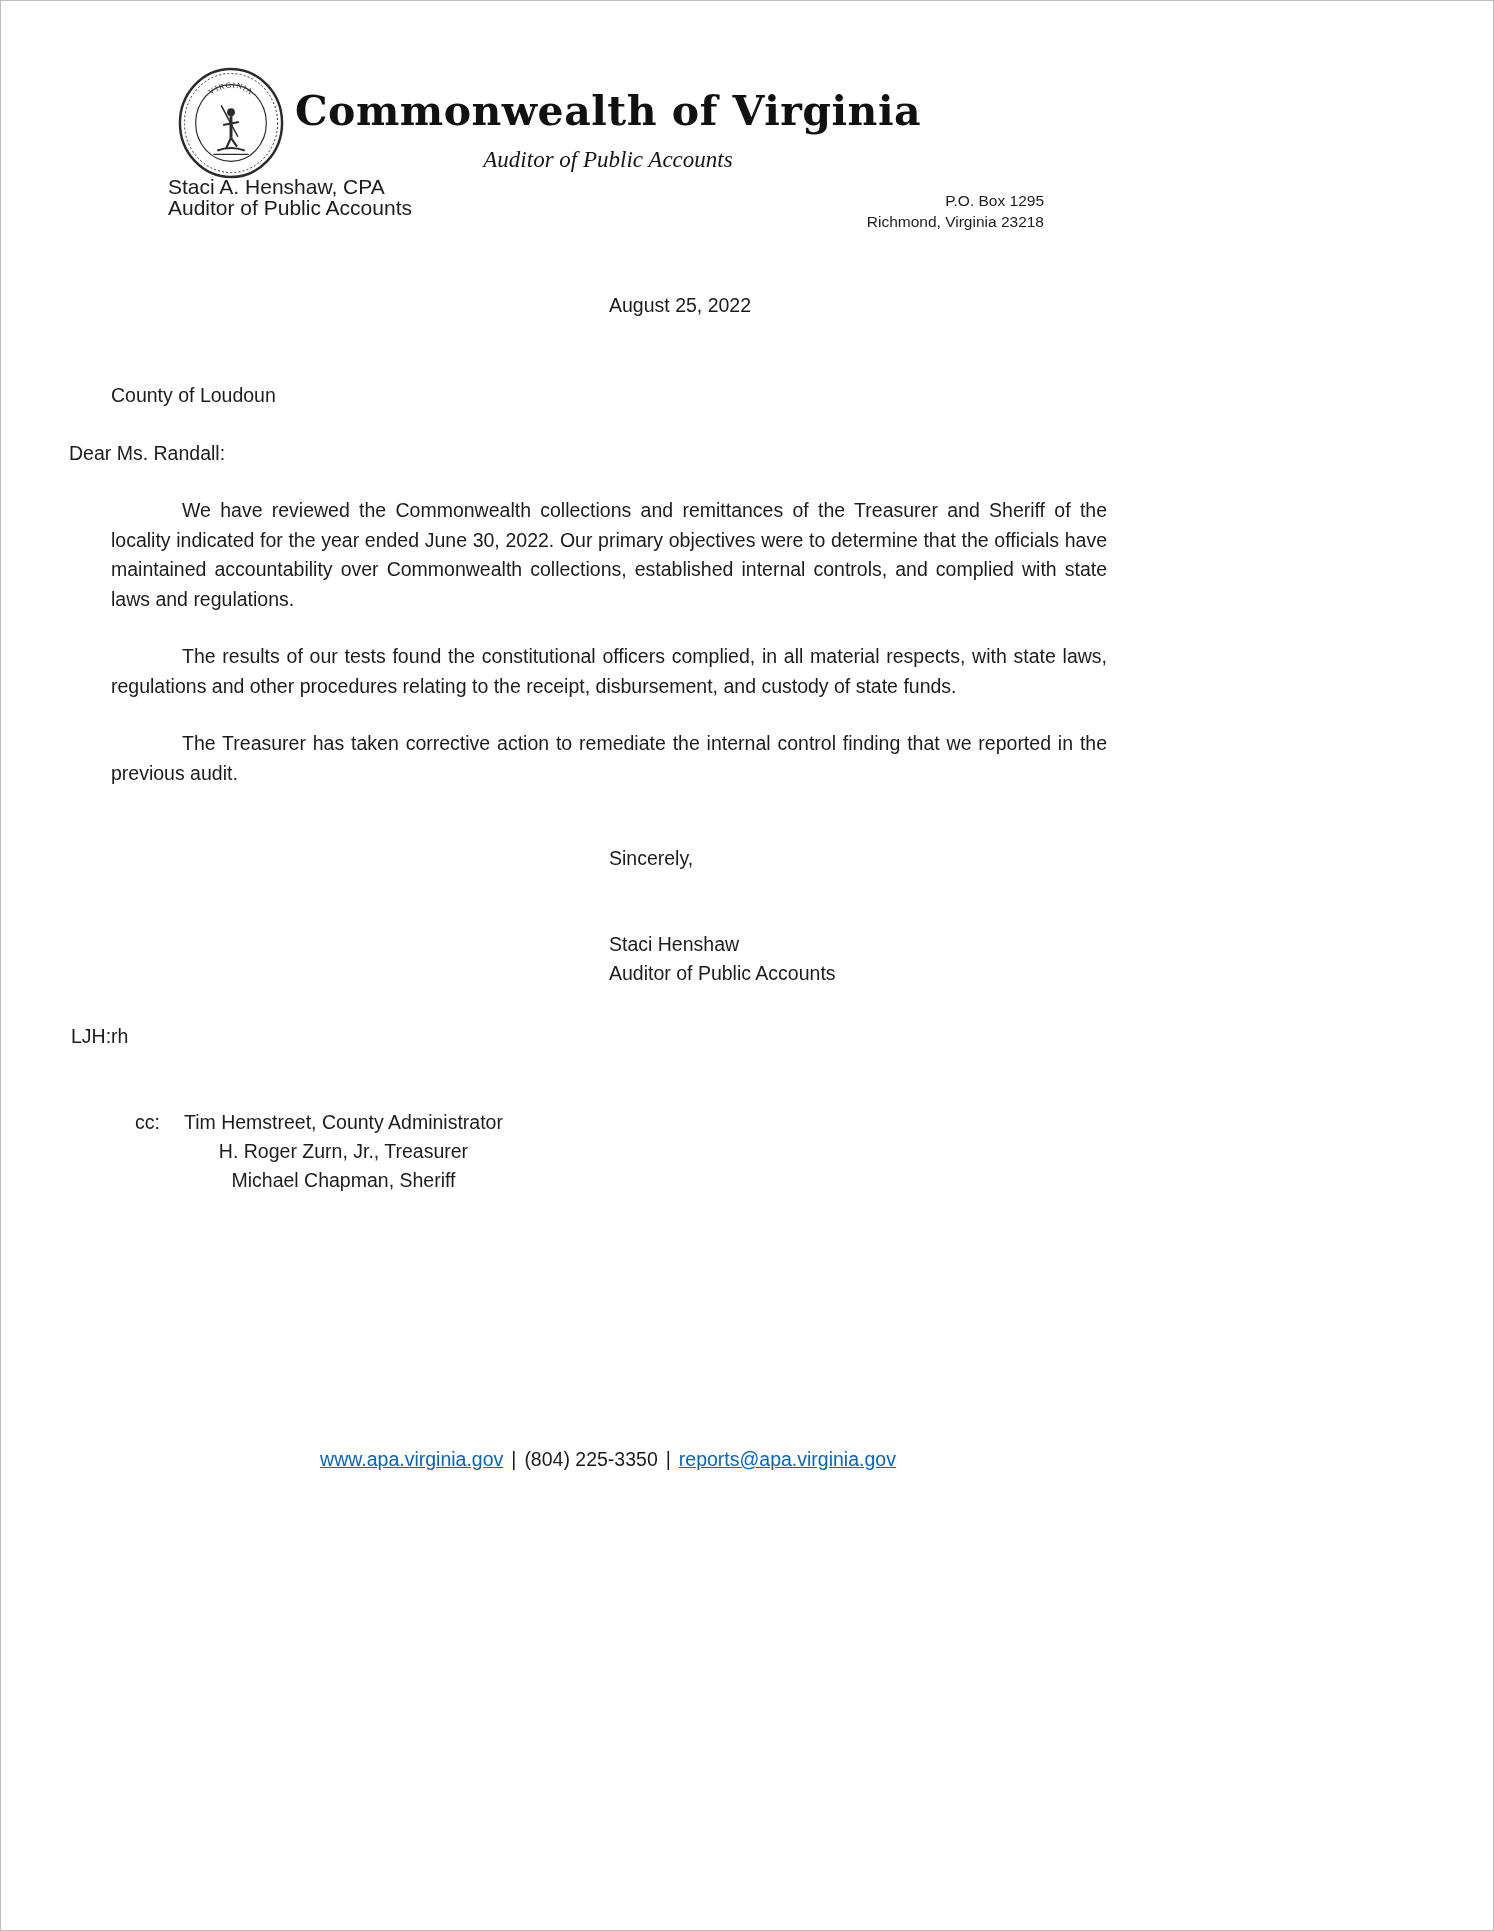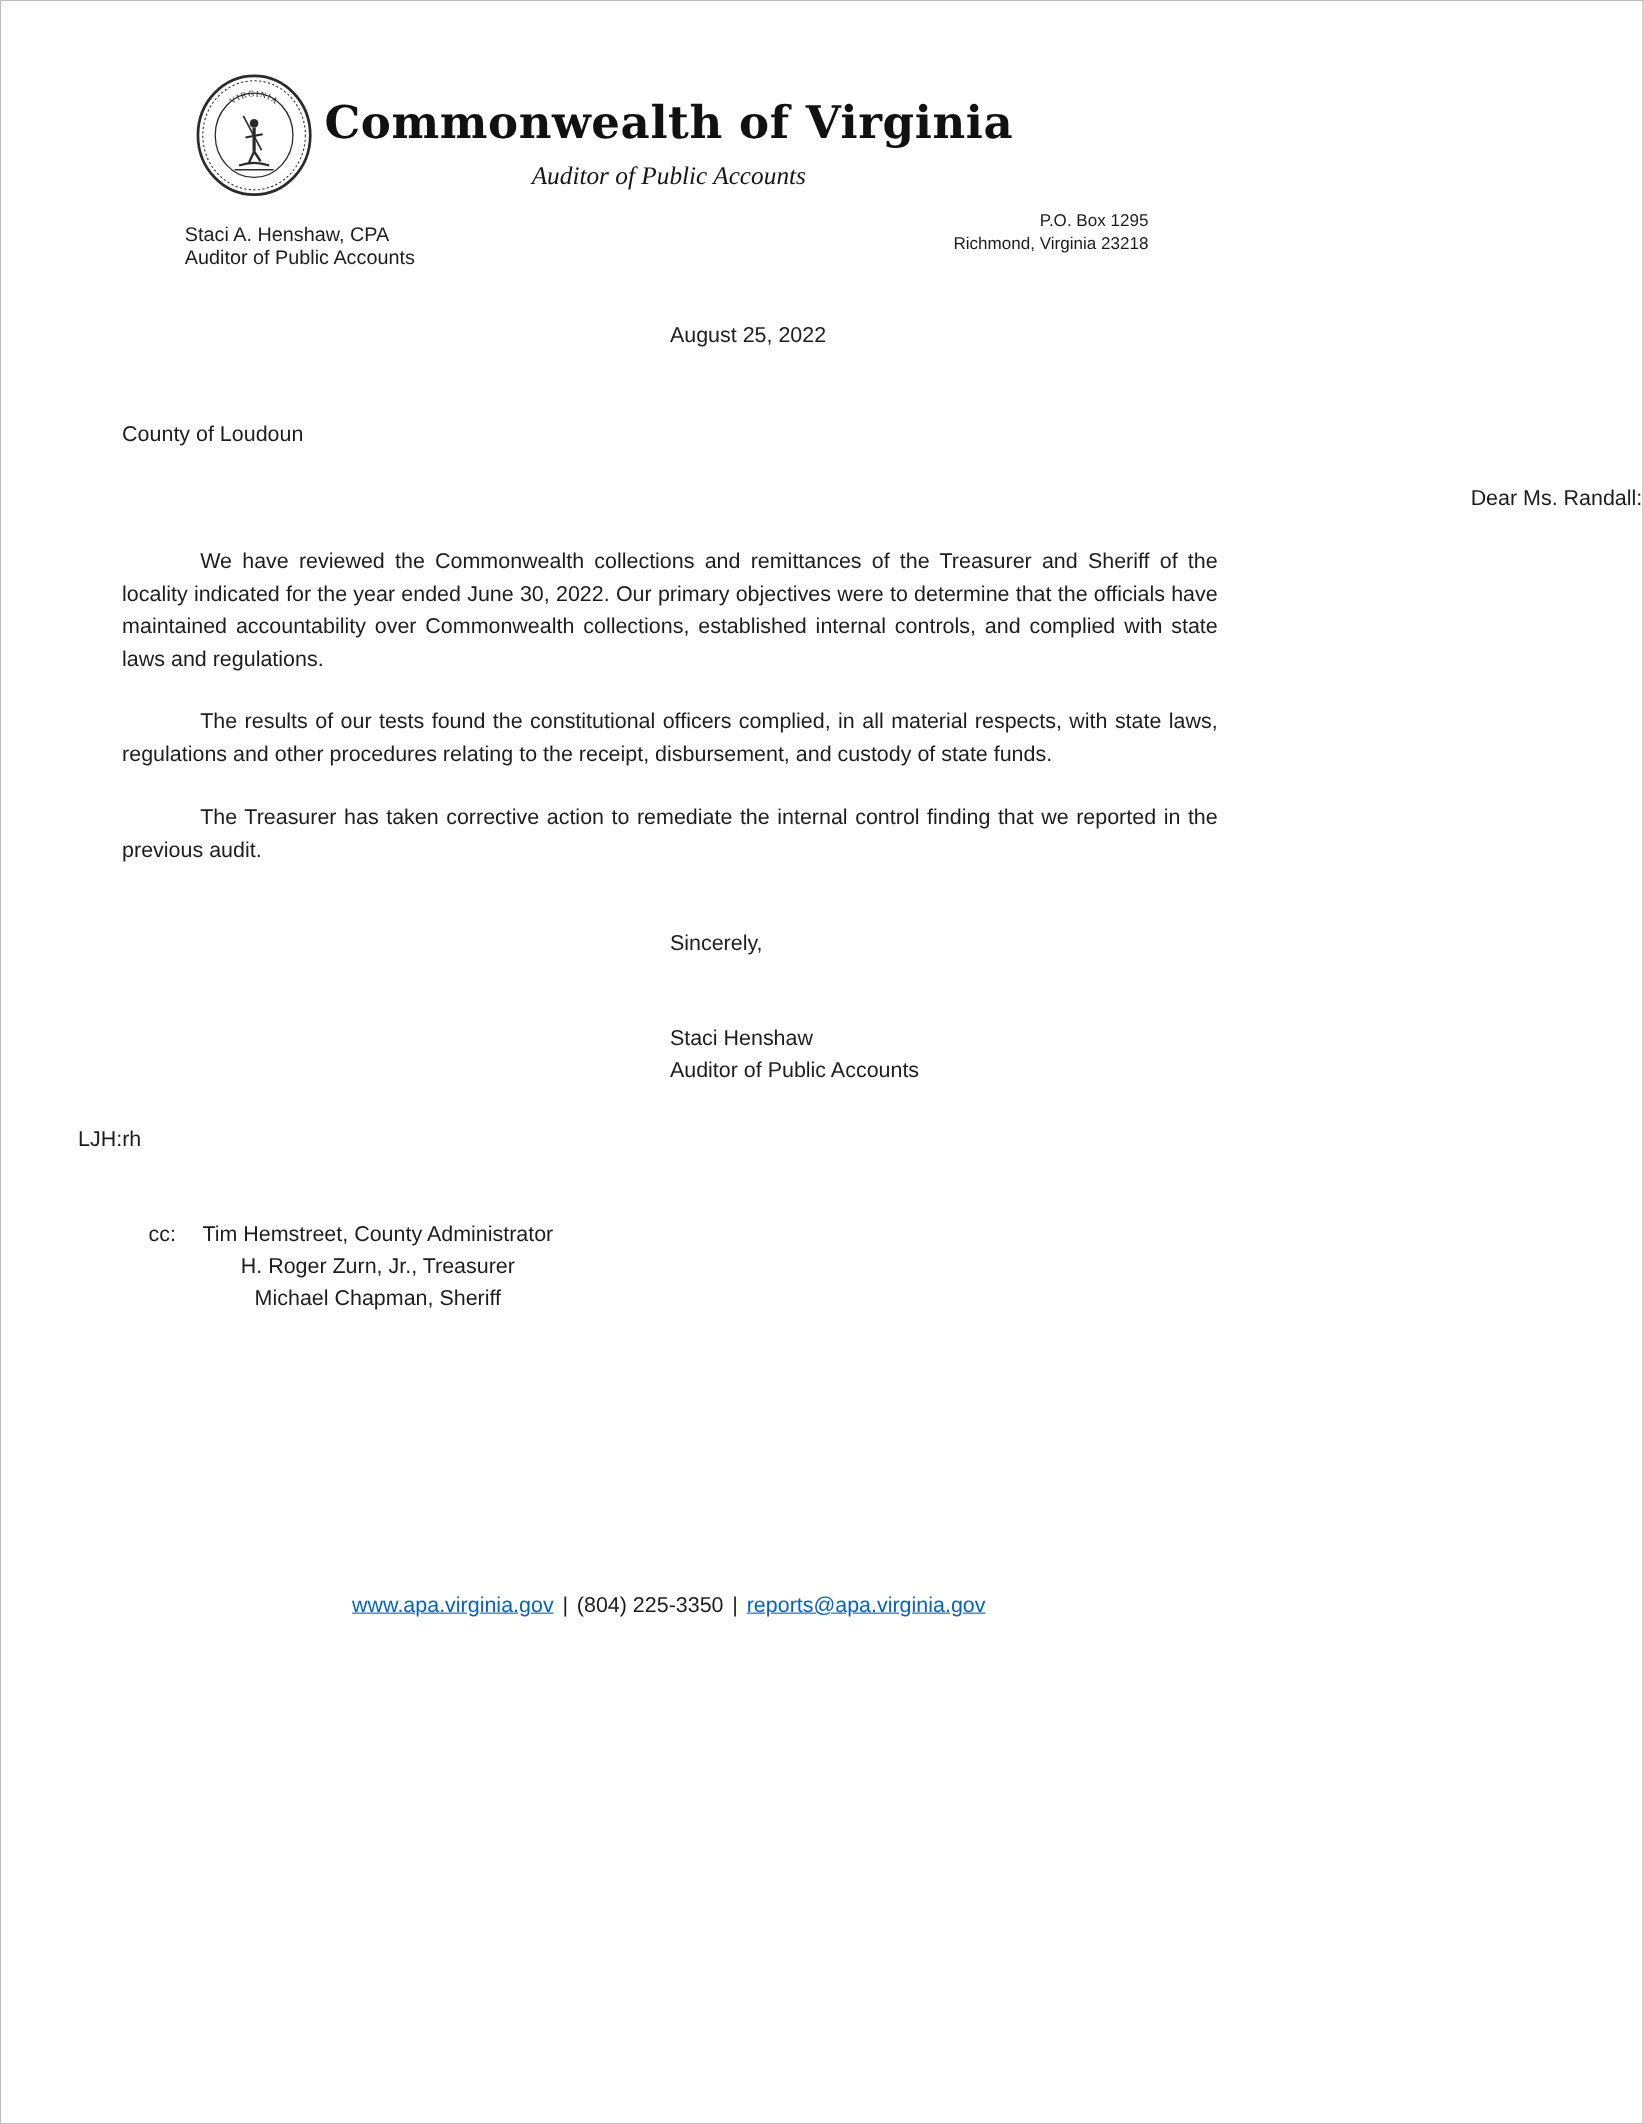--- a/index.html
+++ b/index.html
@@ -43,38 +43,38 @@
   .org-subtitle {
     margin-top: 12px;
     font-family: "Liberation Serif", "DejaVu Serif", serif;
     font-style: italic;
     font-size: 23px;
     color: #151515;
   }
   .official-block {
     position: absolute;
     left: 167px;
-    top: 202px;
-    font-size: 18px;
+    top: 176px;
+    font-size: 21px;
     line-height: 20.5px;
   }
   .address-block {
     position: absolute;
     left: 0;
     top: 190px;
     width: 1043px;
     text-align: right;
     font-size: 15.5px;
     line-height: 20.5px;
   }
 
   
   .date { margin: 58px 0 0 608px; line-height: 29px; }
   .recipient { margin: 61px 0 0 110px; line-height: 29px; }
-  .salutation { margin: 29px 0 0 68px; line-height: 29px; text-align: right; }
+  .salutation { margin: 29px 0 0 68px; line-height: 29px; }
   p.body-para {
     margin: 28px 0 0 110px;
     width: 996px;
     text-align: justify;
     text-indent: 71px;
     line-height: 29.5px;
   }
   .closing { margin: 56px 0 0 608px; line-height: 29px; }
   .sig-gap { height: 57px; }
   .initials { margin: 34px 0 0 70px; line-height: 29px; }

